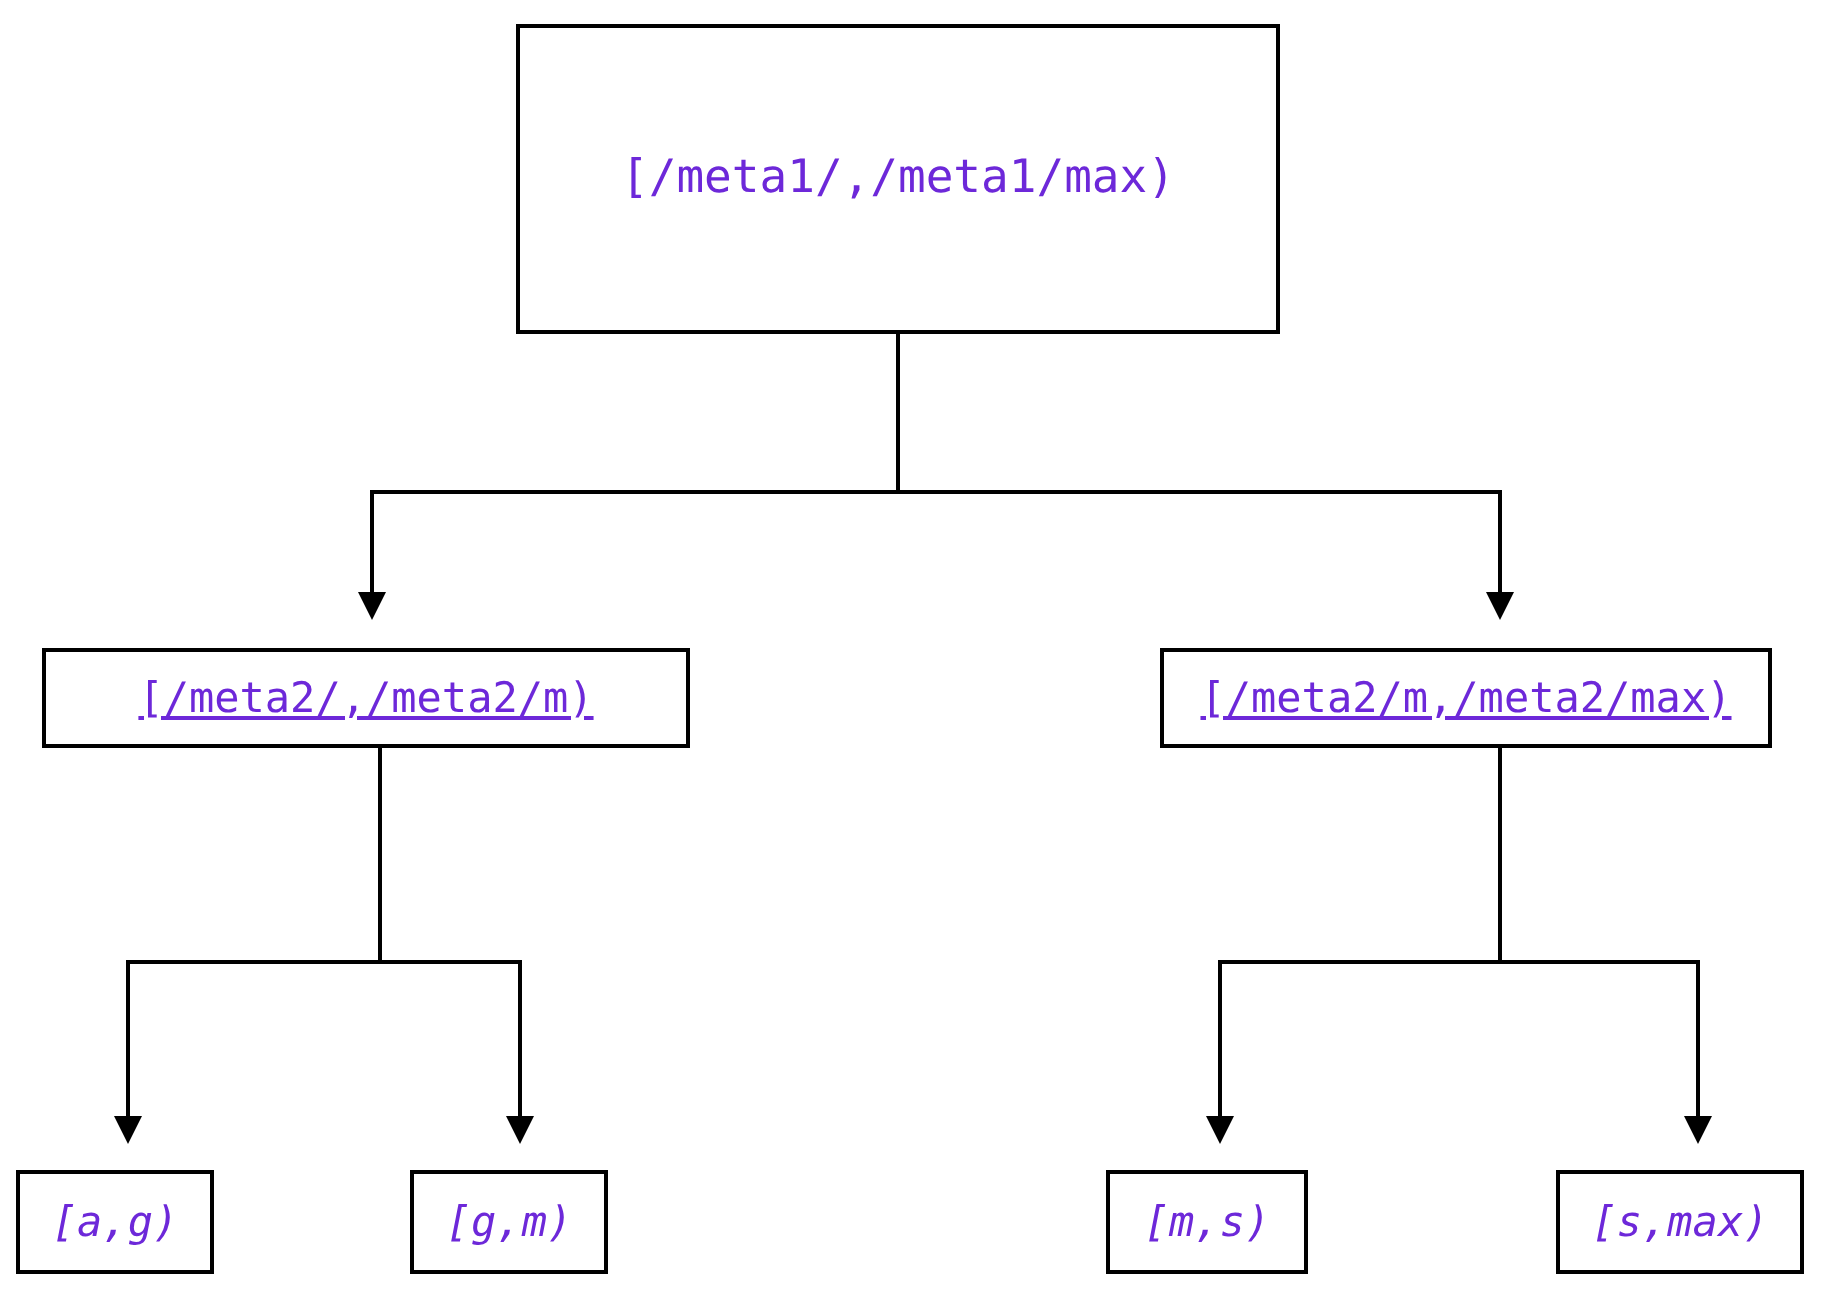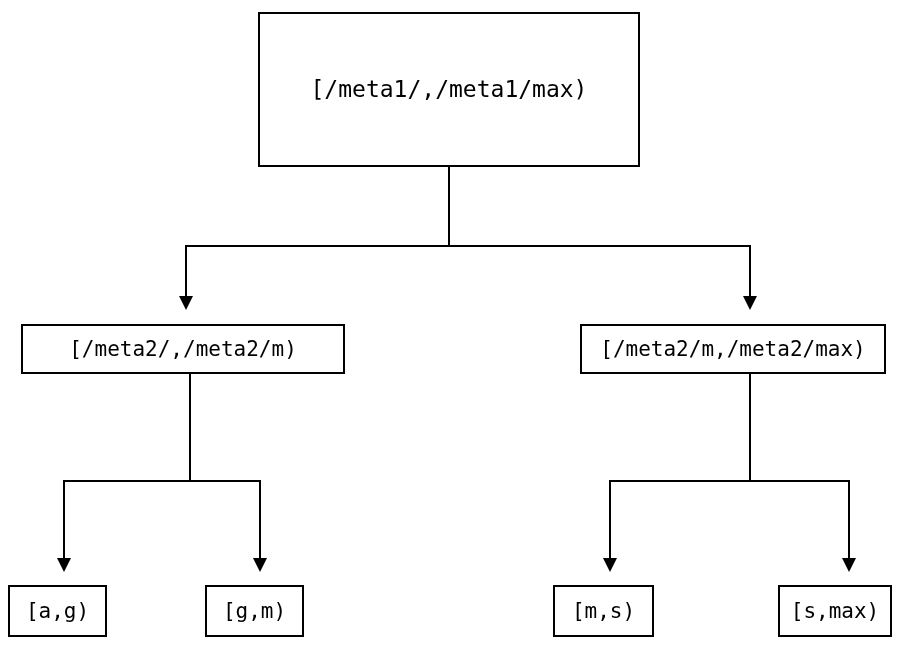--- a/index.html
+++ b/index.html
@@ -16,21 +16,21 @@
     font-family: "DejaVu Sans Mono", "Liberation Mono", monospace;
   }
   .node {
     position: absolute;
     box-sizing: border-box;
     border: 2px solid #000000;
     background: #ffffff;
     display: flex;
     align-items: center;
     justify-content: center;
-    color: #000000;
+    color: #6d28d9;
     white-space: pre;
   }
   .node-label {
     display: block;
     line-height: 1;
     letter-spacing: 0px;
   }
   
   #node-root {
     left: 258px;
@@ -46,28 +46,28 @@
     width: 324px;
     height: 50px;
   }
   #node-mid-right {
     left: 580px;
     top: 324px;
     width: 306px;
     height: 50px;
   }
   #node-mid-left .node-label,
-  #node-mid-right .node-label { font-size: 21px; }
+  #node-mid-right .node-label { font-size: 21px; text-decoration: underline; }
   
-  .leaf { top: 585px; height: 52px; }
+  .leaf { top: 585px; height: 52px; font-style: italic; }
   .leaf .node-label { font-size: 21px; }
   #node-leaf-ag  { left: 8px;   width: 99px; }
   #node-leaf-gm  { left: 205px; width: 99px; }
   #node-leaf-ms  { left: 553px; width: 101px; }
-  #node-leaf-smax{ left: 778px; width: 114px; }
+  #node-leaf-smax{ left: 778px; width: 124px; }
 
   
   .vline {
     position: absolute;
     width: 2px;
     background: #000000;
   }
   .hline {
     position: absolute;
     height: 2px;

